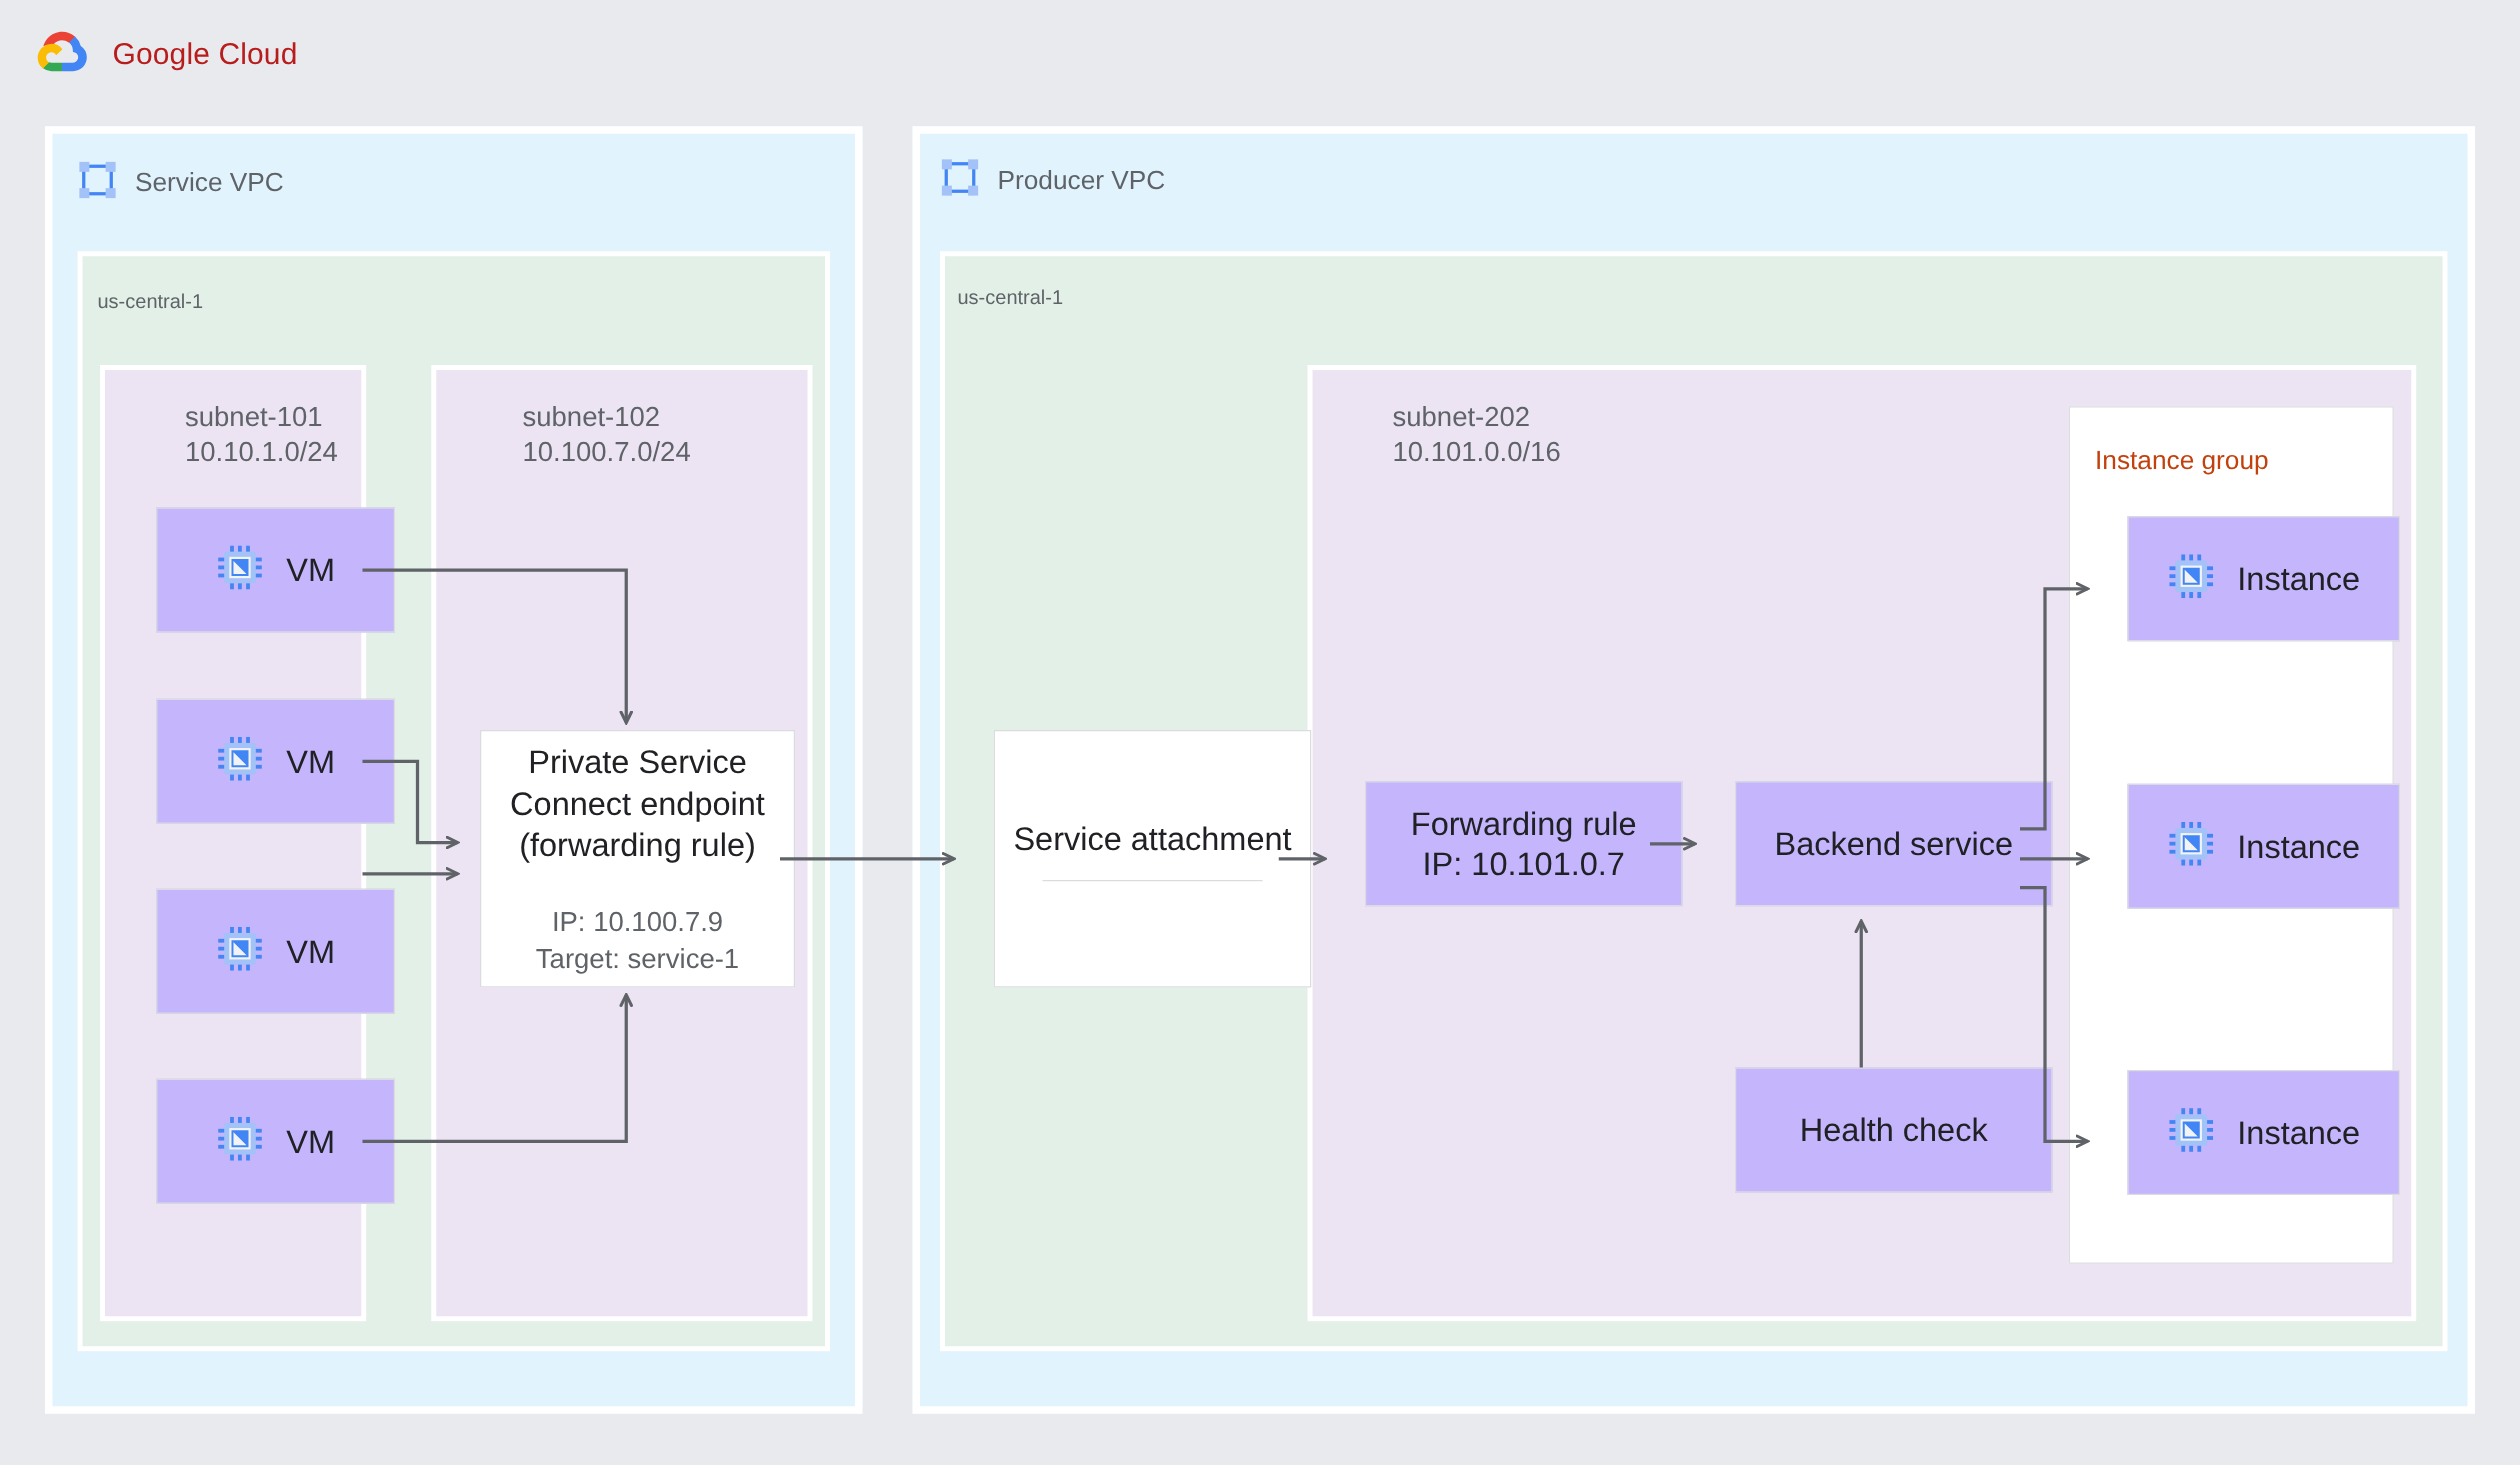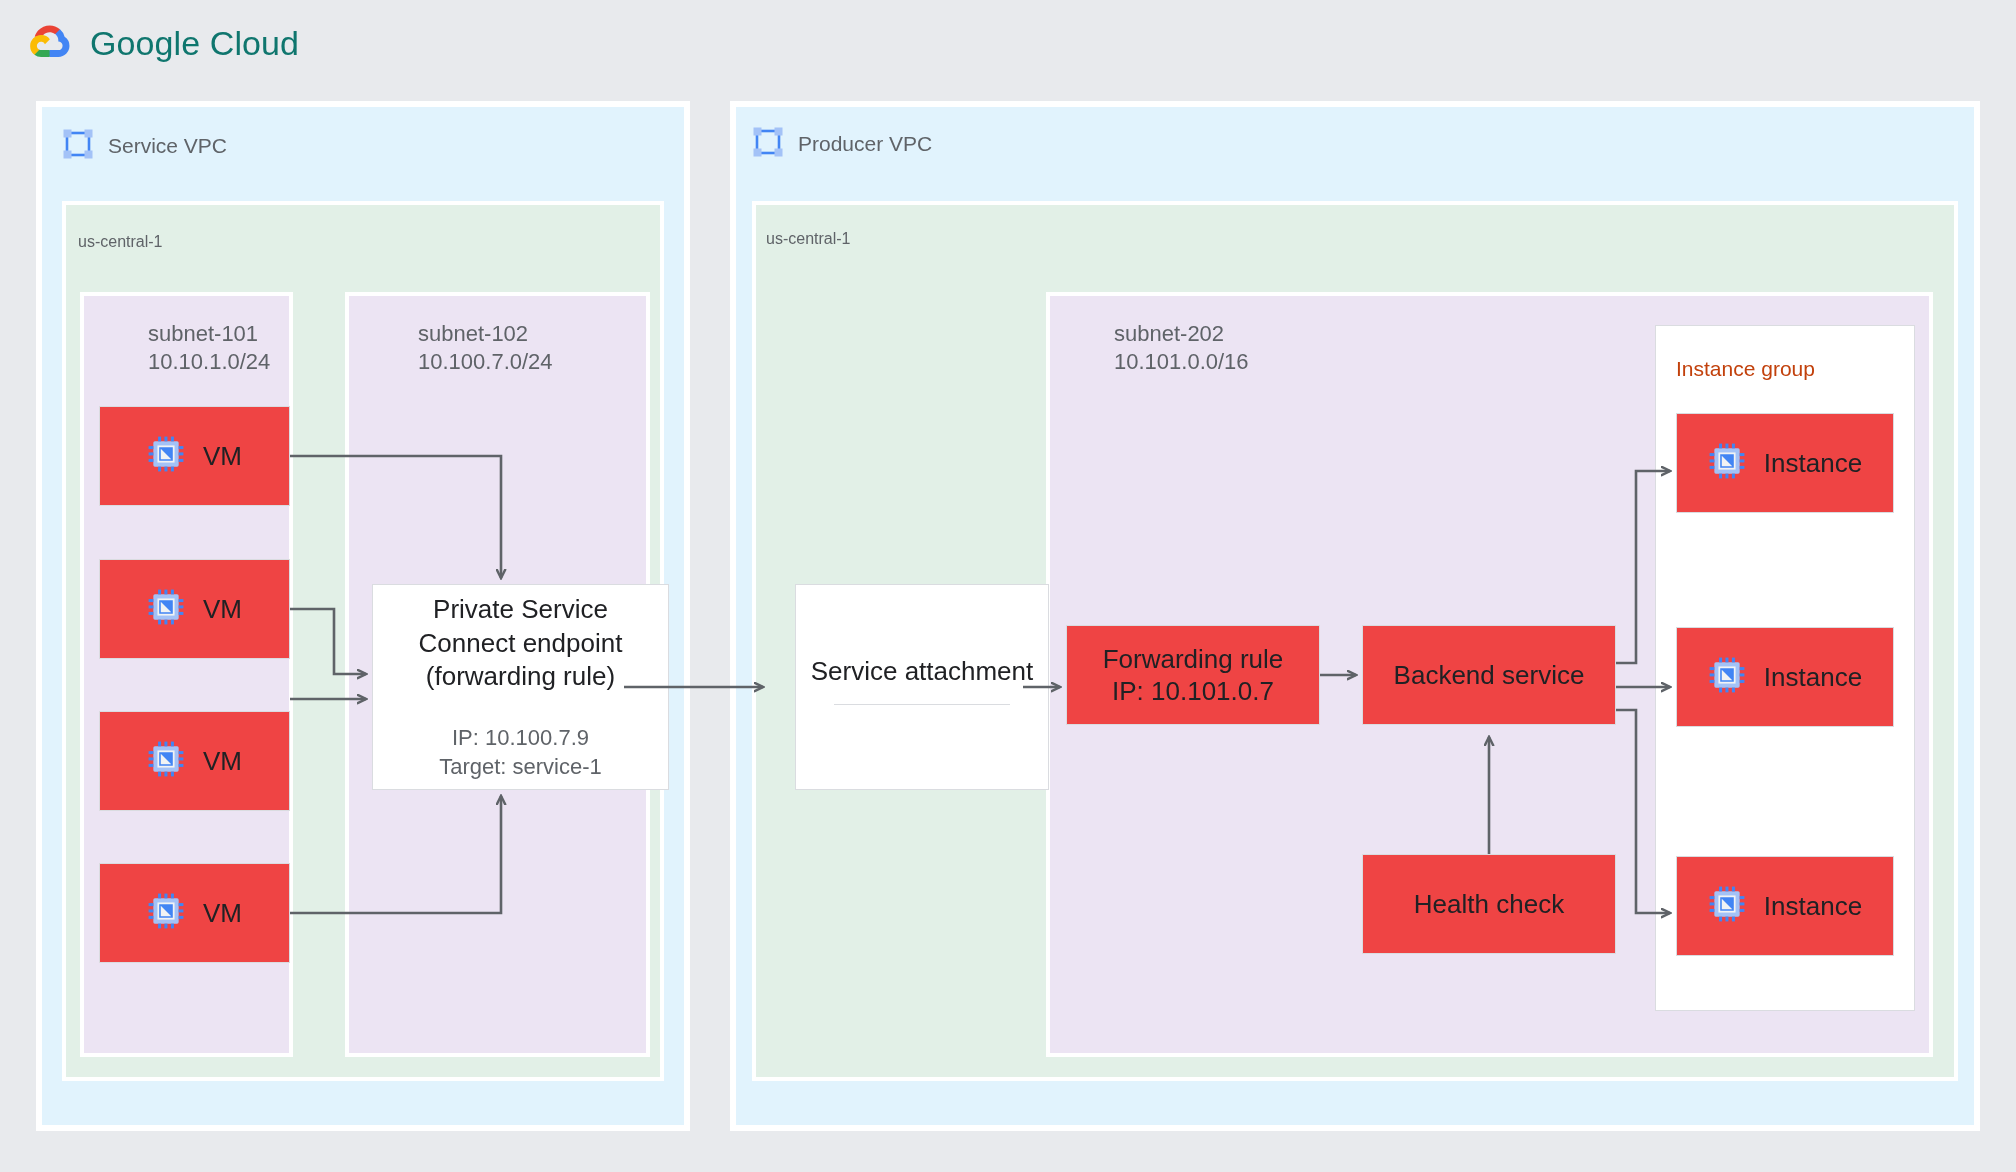--- a/index.html
+++ b/index.html
@@ -9,21 +9,21 @@
     font-family:"Liberation Sans", sans-serif;
     overflow:hidden;
     position:relative;
   }
   
   #brand{
     position:absolute;left:28px;top:22px;
     display:flex;align-items:center;gap:16px;
   }
   #brand-text{
-    font-size:34px;color:#0f766e;letter-spacing:.1px;
+    font-size:24px;color:#b91c1c;letter-spacing:.1px;
   }
   
   .vpc{
     position:absolute;
     background:#e1f3fd;
     border:6px solid #ffffff;
     box-sizing:border-box;
   }
   .vpc-head{
     position:absolute;display:flex;align-items:center;gap:14px;
@@ -42,24 +42,24 @@
     position:absolute;
     background:#ece4f3;
     border:4px solid #ffffff;
     box-sizing:border-box;
   }
   .subnet-label{
     position:absolute;font-size:22px;color:#5f6368;line-height:1.28;white-space:pre-line;margin-left:48px;
   }
   .card{
     position:absolute;
-    background:#ef4444;
+    background:#c4b5fd;
     border:1px solid #dadce0;
     box-sizing:border-box;
-    display:flex;align-items:center;justify-content:center;
+    display:flex;align-items:center;justify-content:center;margin-left:26px;
   }
   .card-label{font-size:26px;color:#202124;text-align:center;line-height:1.25;white-space:pre-line;}
   .node-ico{display:flex;align-items:center;gap:18px;}
   .detail-card{
     position:absolute;background:#fff;border:1px solid #dadce0;box-sizing:border-box;
     display:flex;flex-direction:column;align-items:center;justify-content:center;
     padding:14px 10px;
   }
   .detail-title{font-size:26px;color:#202124;text-align:center;line-height:1.3;white-space:pre-line;}
   .detail-rule{width:76%;height:1px;background:#dadce0;margin:16px 0 14px;}
@@ -217,21 +217,21 @@
           <rect x="20" y="7" width="3" height="1.9"></rect>
             <rect x="20" y="11" width="3" height="1.9"></rect>
             <rect x="20" y="15.1" width="3" height="1.9"></rect>
         </g>
       </svg>
     </span>
     <span class="card-label">VM</span>
   </span>
 </div>
 
-<div class="detail-card" style="left:372px;top:584px;width:297px;height:206px;">
+<div class="detail-card" style="left:384px;top:584px;width:252px;height:206px;">
   <div class="detail-title">Private Service
 Connect endpoint
 (forwarding rule)</div>
   <div class="detail-rule"></div>
   <div class="detail-sub">IP: 10.100.7.9
 Target: service-1</div>
 </div>
 
 <div class="vpc" style="left:730px;top:101px;width:1250px;height:1030px;"></div>
 <div class="vpc-head" style="left:752px;top:126px;">

